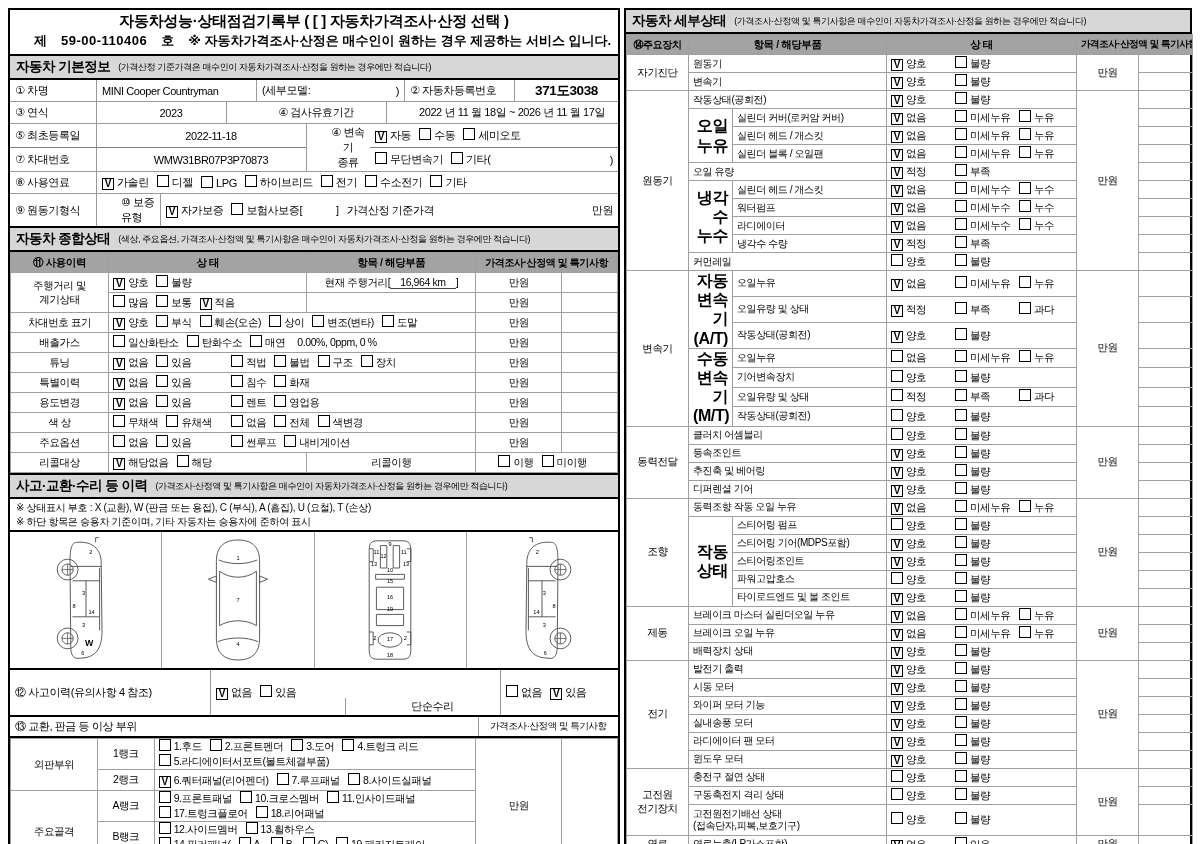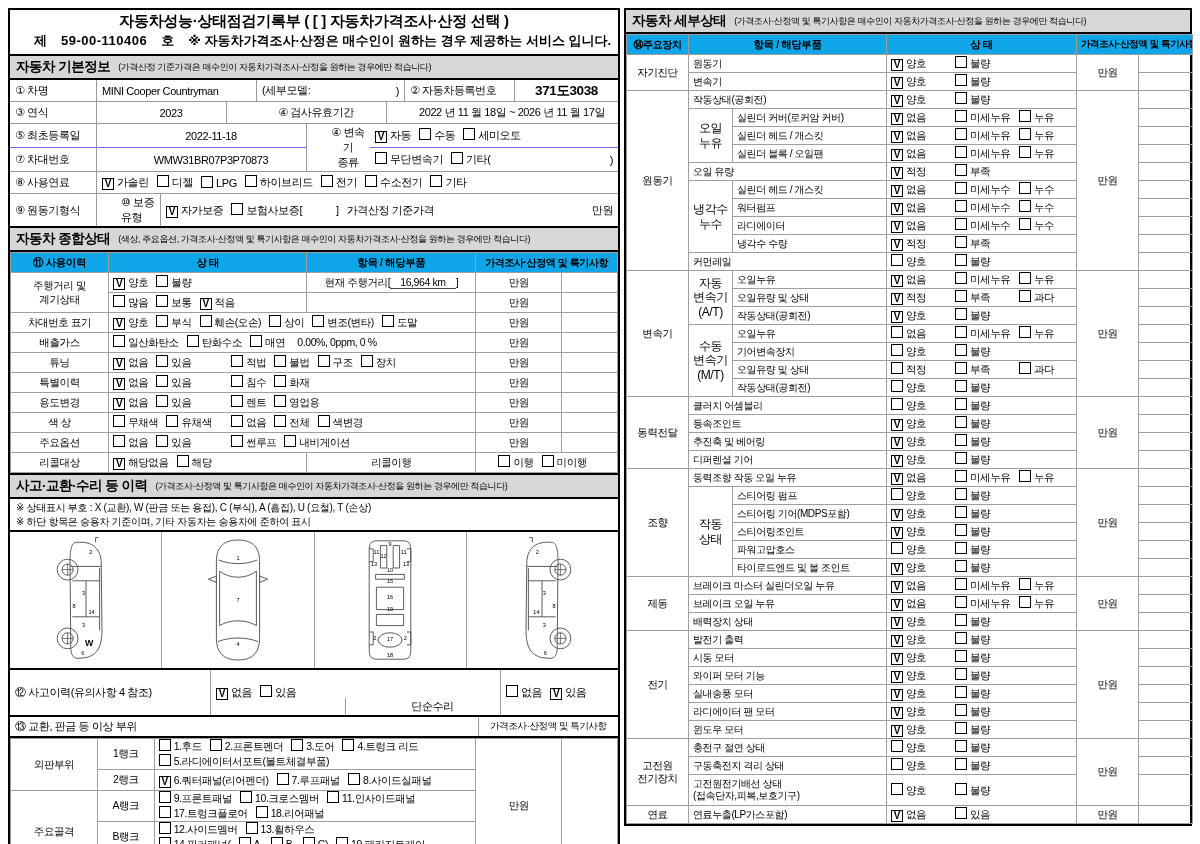--- a/index.html
+++ b/index.html
@@ -40,21 +40,21 @@
   
   .cb{display:inline-block;width:10px;height:10px;border:1.5px solid #000;line-height:10px;text-align:center;
       font-size:10px;font-weight:700;vertical-align:-1px;background:#fff;flex:none;}
   .opt{white-space:nowrap;margin-right:8px;display:inline-block;}
   .opt .olab{margin-left:3px;}
 
   
   table{border-collapse:collapse;table-layout:fixed;width:100%;}
   .tablewrap{border:2px solid #000;margin-top:-2px;}
   td,th{border:1px solid #9f9f9f;font-size:10.5px;padding:0 4px;overflow:hidden;white-space:nowrap;letter-spacing:-0.4px;}
-  th{font-weight:bold;text-align:center;height:19px;background:#0ea5e9;}
+  th{font-weight:bold;text-align:center;height:19px;background:#a3a3a3;}
 
   
   .overall td{height:19px;}
   .olabel{text-align:center;white-space:pre-line;}
   .oprice{text-align:center;}
   .g1{display:inline-block;min-width:118px;}
   .tail{margin-left:4px;}
   .uline{border-bottom:1.5px solid #444;padding:0 10px;}
   .oitem{text-align:center;}
 
@@ -73,21 +73,21 @@
   .pgroup{text-align:center;}
   .prank{text-align:center;}
   .pline{line-height:15px;white-space:nowrap;}
   .pprice{text-align:center;}
 
   
   .detail td{height:17px;}
   .detail .item{font-size:10px;}
   .detail .opt{min-width:64px;margin-right:0;}
   .gname{text-align:center;white-space:pre-line;line-height:1.25;}
-  .subname{text-align:center;white-space:pre-line;font-size:12px;line-height:1.2;}
+  .subname{text-align:right;white-space:pre-line;font-size:16px;line-height:1.2;font-weight:bold;}
   .tall td{height:30px;}
   .tall .item{white-space:pre-line;line-height:1.2;}
   .grptop{border-top:1px solid #555;}
   svg{display:block;}
 </style>
 </head>
 <body>
 
 <div class="page">
 

